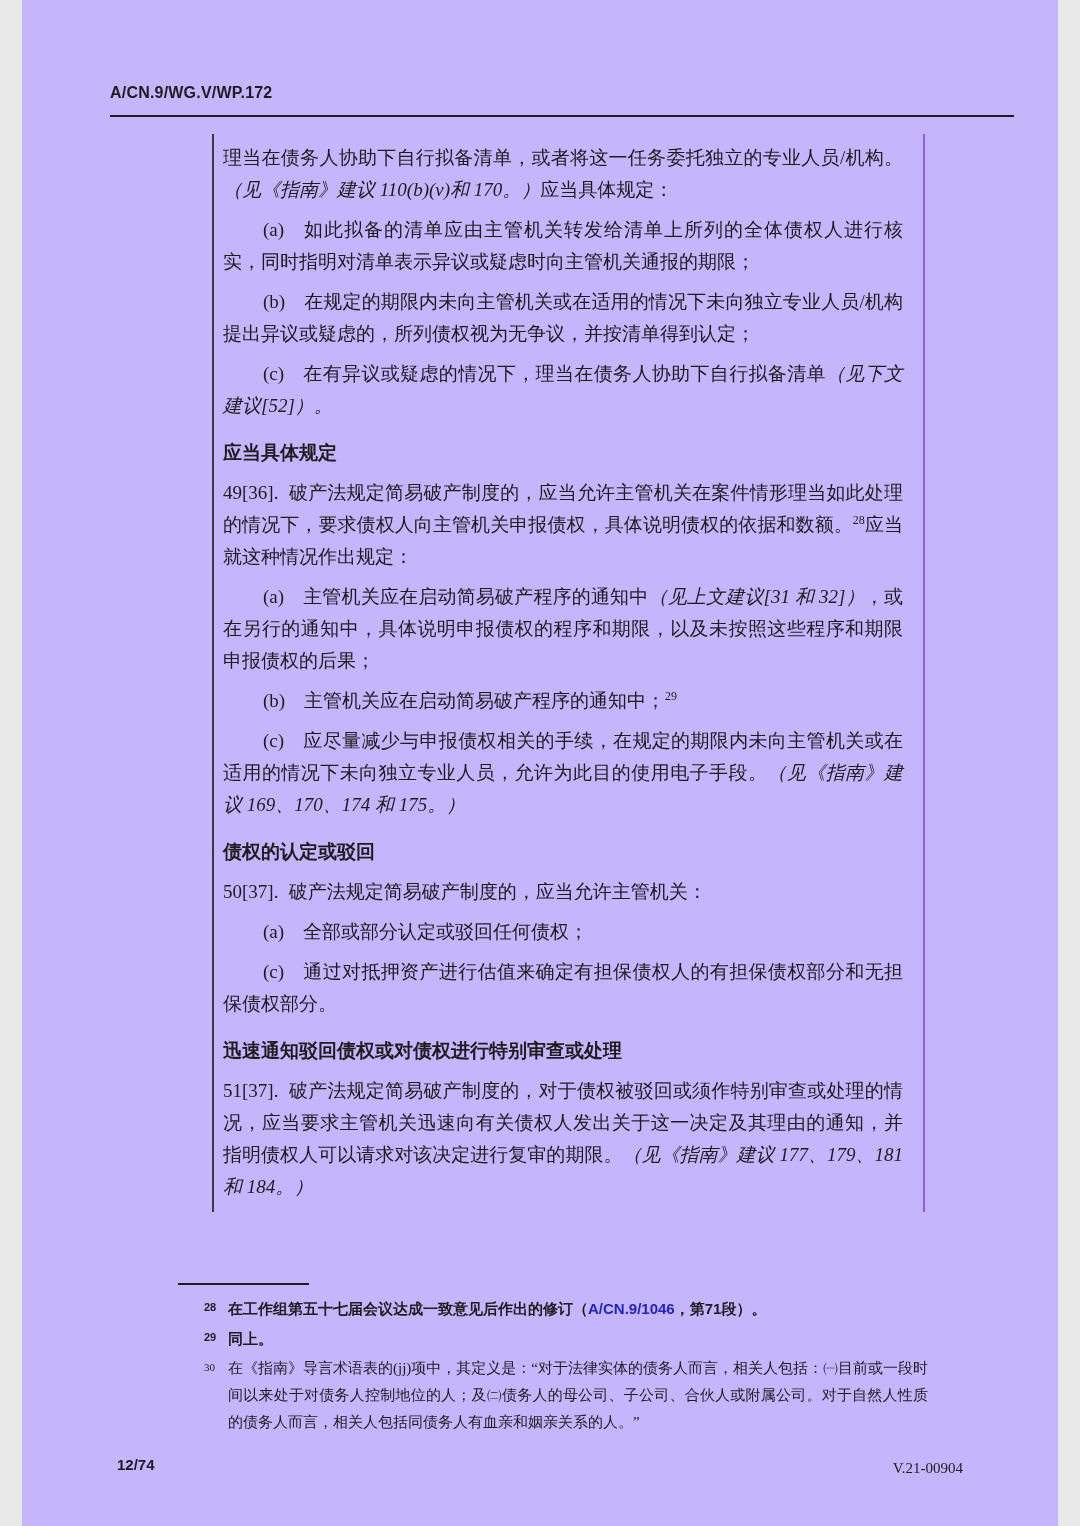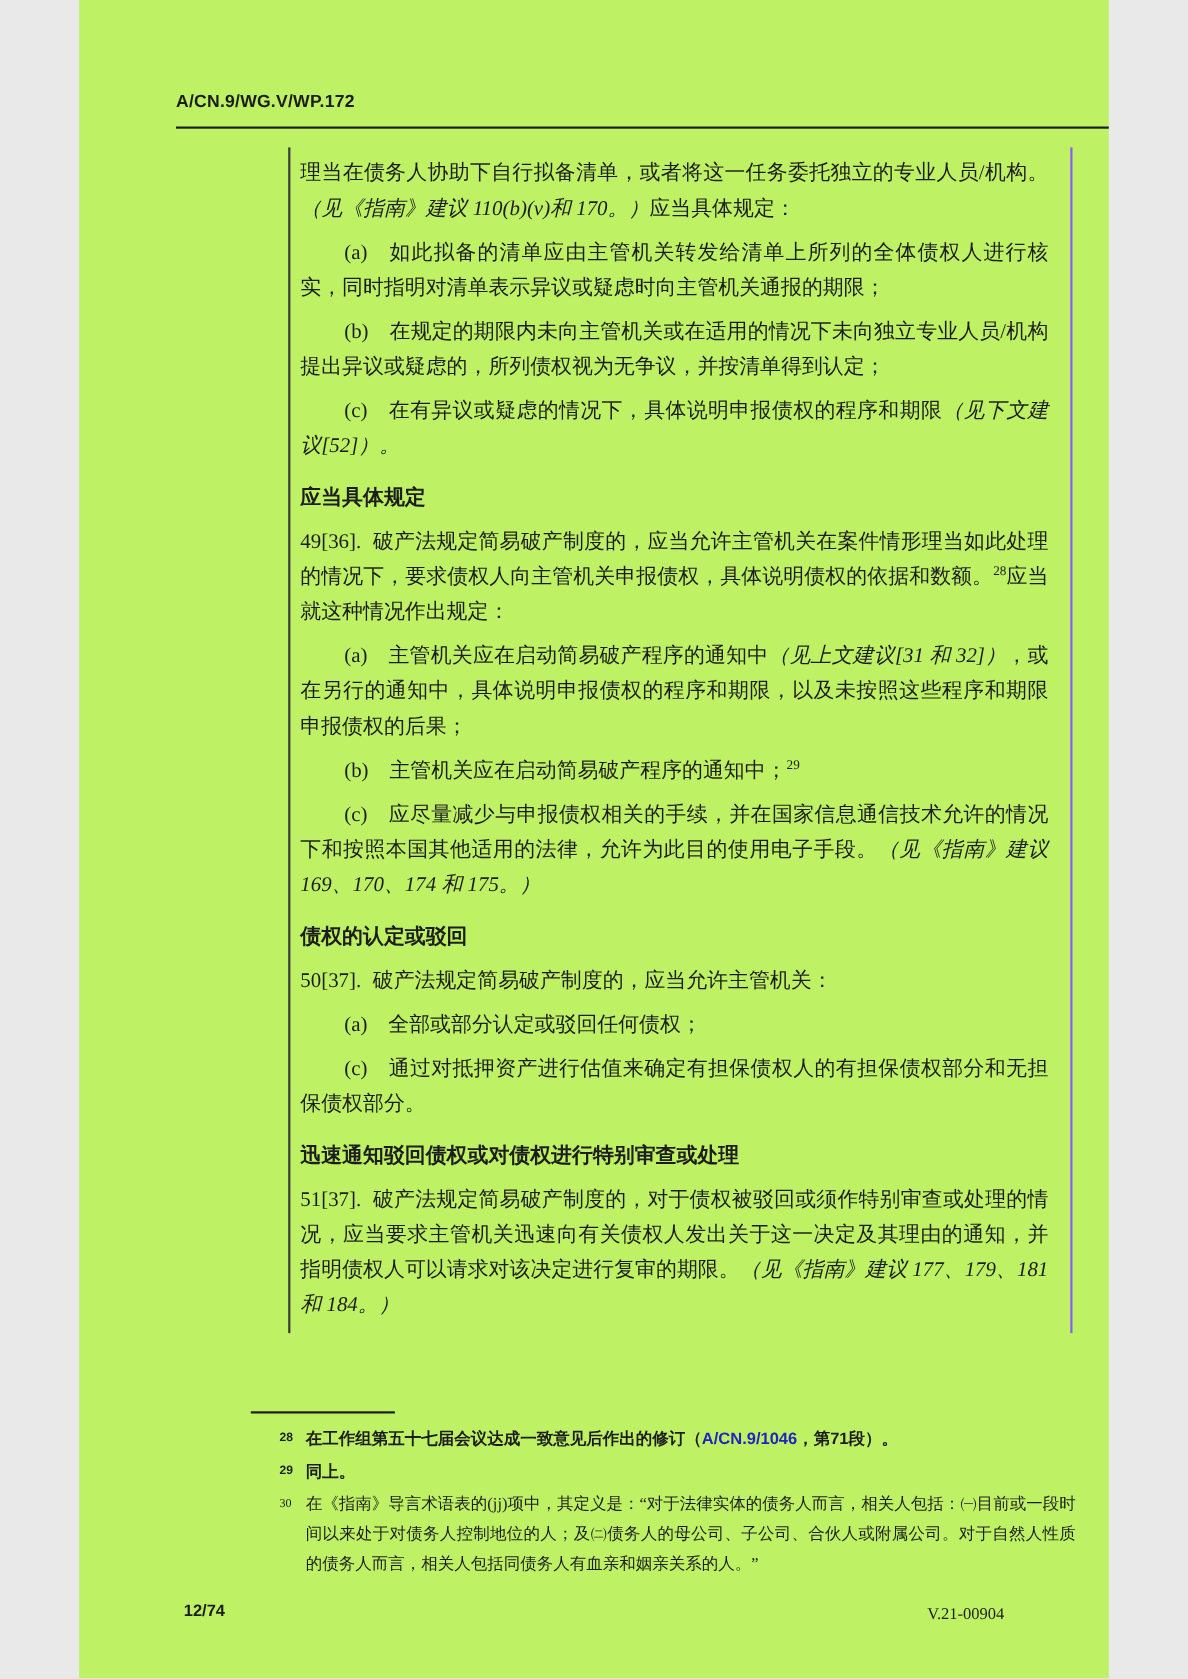--- a/index.html
+++ b/index.html
@@ -1,17 +1,17 @@
 <!DOCTYPE html>
 <html style="--link: #2323bd;"><head>
 <meta charset="utf-8">
 <style>
   html,body{margin:0;padding:0;background:#e9e9e9;}
-  .page{position:relative;width:936px;height:1526px;margin:0 auto;background:#bef264;
-        color:#1d1d1d;font-family:"Liberation Serif","DejaVu Serif",serif;overflow:hidden;}
+  .page{position:relative;width:1020px;height:1526px;margin:0 auto;background:#c4b5fd;
+        color:#1d1d1d;font-family:"Liberation Serif","DejaVu Serif",serif;overflow:hidden;padding-left:16px;}
   .doc-symbol{position:absolute;top:84px;left:88px;font-family:"Liberation Sans","DejaVu Sans",sans-serif;
         font-weight:700;font-size:16px;letter-spacing:.2px;}
   .header-rule{position:absolute;top:115px;left:88px;width:904px;height:2px;background:#1d1d1d;}
   .doc-box{position:absolute;top:134px;left:190px;width:680px;min-height:1072px;
         border-left:2px solid #3a3a3a;border-right:2px solid #8b5cf6;
         padding:6px 20px 0 9px;}
   .para{margin:8px 0 0;font-size:19px;line-height:32px;text-align:justify;}
   .para.first{margin-top:2px;}
   .para.item{text-indent:2.1em;}
   .h{margin:15px 0 0;font-size:19px;line-height:32px;font-weight:700;
@@ -37,26 +37,26 @@
 <body>
 
 <div class="page">
   <div class="doc-symbol">A/CN.9/WG.V/WP.172</div>
   <div class="header-rule"></div>
 
   <main class="doc-box" id="doc-box">
       <p class="para first"><span>理当在债务人协助下自行拟备清单，或者将这一任务委托独立的专业人员/机构。</span><span class="ref">（见《指南》建议 110(b)(v)和 170。）</span><span>应当具体规定：</span></p>
       <p class="para item"><span class="label">(a)</span><span>如此拟备的清单应由主管机关转发给清单上所列的全体债权人进行核实，同时指明对清单表示异议或疑虑时向主管机关通报的期限；</span></p>
       <p class="para item"><span class="label">(b)</span><span>在规定的期限内未向主管机关或在适用的情况下未向独立专业人员/机构提出异议或疑虑的，所列债权视为无争议，并按清单得到认定；</span></p>
-      <p class="para item"><span class="label">(c)</span><span>在有异议或疑虑的情况下，具体说明申报债权的程序和期限</span><span class="ref">（见下文建议[52]）。</span></p>
+      <p class="para item"><span class="label">(c)</span><span>在有异议或疑虑的情况下，理当在债务人协助下自行拟备清单</span><span class="ref">（见下文建议[52]）。</span></p>
       <h3 class="h">应当具体规定</h3>
       <p class="para"><span class="pnum">49[36].</span><span>破产法规定简易破产制度的，应当允许主管机关在案件情形理当如此处理的情况下，要求债权人向主管机关申报债权，具体说明债权的依据和数额。</span><sup class="supnum">28</sup><span>应当就这种情况作出规定：</span></p>
       <p class="para item"><span class="label">(a)</span><span>主管机关应在启动简易破产程序的通知中</span><span class="ref">（见上文建议[31 和 32]）</span><span>，或在另行的通知中，具体说明申报债权的程序和期限，以及未按照这些程序和期限申报债权的后果；</span></p>
       <p class="para item"><span class="label">(b)</span><span>主管机关应在启动简易破产程序的通知中；</span><sup class="supnum">29</sup></p>
-      <p class="para item"><span class="label">(c)</span><span>应尽量减少与申报债权相关的手续，并在国家信息通信技术允许的情况下和按照本国其他适用的法律，允许为此目的使用电子手段。</span><span class="ref">（见《指南》建议 169、170、174 和 175。）</span></p>
+      <p class="para item"><span class="label">(c)</span><span>应尽量减少与申报债权相关的手续，在规定的期限内未向主管机关或在适用的情况下未向独立专业人员，允许为此目的使用电子手段。</span><span class="ref">（见《指南》建议 169、170、174 和 175。）</span></p>
       <h3 class="h">债权的认定或驳回</h3>
       <p class="para"><span class="pnum">50[37].</span><span>破产法规定简易破产制度的，应当允许主管机关：</span></p>
       <p class="para item"><span class="label">(a)</span><span>全部或部分认定或驳回任何债权；</span></p>
       <p class="para item"><span class="label">(c)</span><span>通过对抵押资产进行估值来确定有担保债权人的有担保债权部分和无担保债权部分。</span></p>
       <h3 class="h">迅速通知驳回债权或对债权进行特别审查或处理</h3>
       <p class="para"><span class="pnum">51[37].</span><span>破产法规定简易破产制度的，对于债权被驳回或须作特别审查或处理的情况，应当要求主管机关迅速向有关债权人发出关于这一决定及其理由的通知，并指明债权人可以请求对该决定进行复审的期限。</span><span class="ref">（见《指南》建议 177、179、181 和 184。）</span></p>
     </main>
 
   <div class="fn-area">
     <div class="fn-sep"></div>

